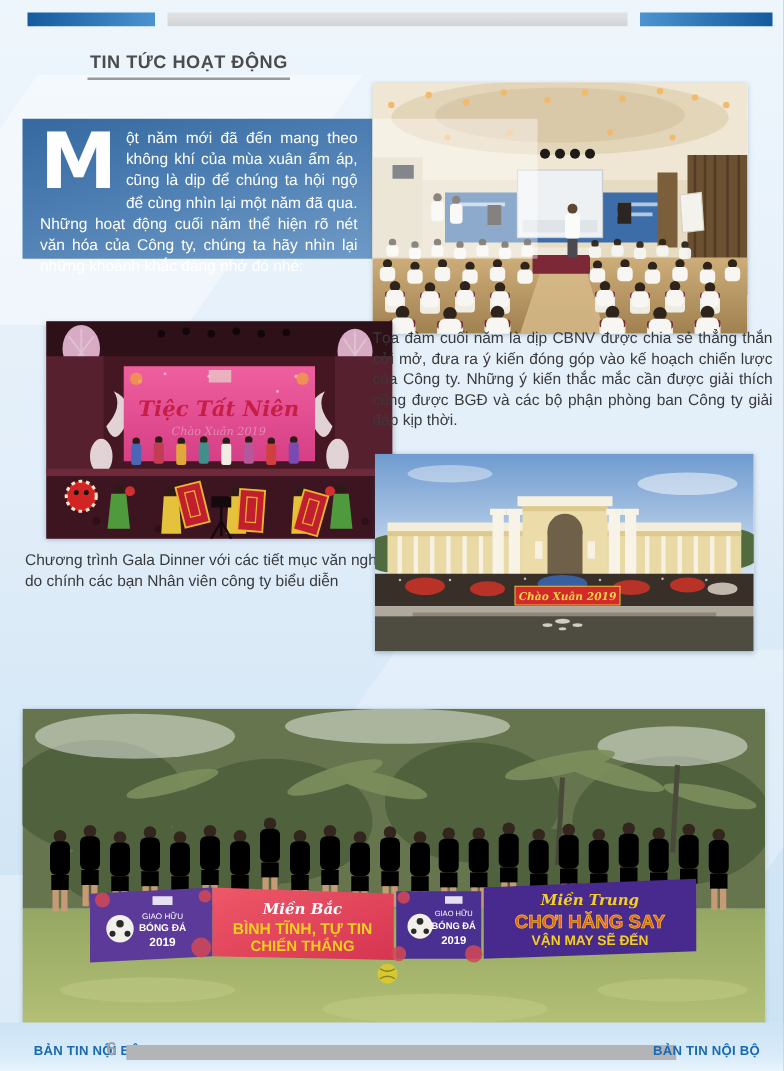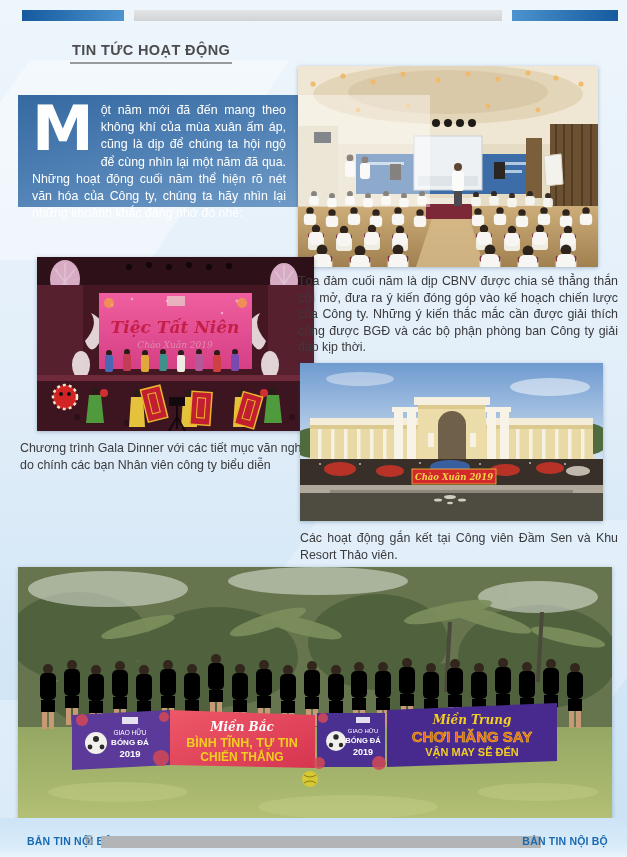--- a/index.html
+++ b/index.html
@@ -354,21 +354,21 @@
           <line x1="140" y1="148" x2="140" y2="172"></line>
           <line x1="140" y1="160" x2="132" y2="174"></line>
           <line x1="140" y1="160" x2="148" y2="174"></line>
         </g>
       <rect x="132" y="140" width="16" height="9" fill="#14090c"></rect>
     </svg>
   </div>
 
   <div class="caption" style="left:20px;top:440px;width:290px;">Chương trình Gala Dinner với các tiết mục văn nghệ do chính các bạn Nhân viên công ty biểu diễn</div>
 
-  <div class="caption just" style="left:298px;top:273px;width:320px;">Tọa đàm cuối năm là dịp CBNV được chia sẻ thẳng thắn cởi mở, đưa ra ý kiến đóng góp vào kế hoạch chiến lược của Công ty. Những ý kiến thắc mắc cần được giải thích cũng được BGĐ và các bộ phận phòng ban Công ty giải đáp kịp thời.</div>
+  <div class="caption just" style="left:298px;top:262px;width:320px;">Tọa đàm cuối năm là dịp CBNV được chia sẻ thẳng thắn cởi mở, đưa ra ý kiến đóng góp vào kế hoạch chiến lược của Công ty. Những ý kiến thắc mắc cần được giải thích cũng được BGĐ và các bộ phận phòng ban Công ty giải đáp kịp thời.</div>
 
   <div class="photo" style="left:300px;top:363px;">
     <svg width="303" height="158" viewBox="0 0 303 158">
       <defs>
         <linearGradient id="skyG" x1="0" y1="0" x2="0" y2="1">
           <stop offset="0" stop-color="#6f9bd0"></stop>
             <stop offset="1" stop-color="#d7e4f2"></stop>
         </linearGradient>
       </defs>
       <rect width="303" height="100" fill="url(#skyG)"></rect>
@@ -443,21 +443,20 @@
       <rect x="0" y="130" width="303" height="28" fill="#4e4b41"></rect>
       <g fill="#e8e4d8" opacity=".85">
         <ellipse cx="150" cy="134" rx="6" ry="2"></ellipse>
           <ellipse cx="138" cy="137" rx="4" ry="1.5"></ellipse>
         <ellipse cx="162" cy="137" rx="4" ry="1.5"></ellipse>
           <ellipse cx="150" cy="140" rx="3" ry="1.2"></ellipse>
       </g>
     </svg>
   </div>
 
-  <div class="caption just" style="left:300px;top:530px;width:318px;">Các hoạt động gắn kết tại Công viên Đầm Sen và Khu Resort Thảo viên.</div>
 
   <div class="photo" style="left:18px;top:567px;">
     <svg width="594" height="261" viewBox="0 0 594 261">
       <defs>
         <linearGradient id="grassG" x1="0" y1="0" x2="0" y2="1">
           <stop offset="0" stop-color="#94a762"></stop>
             <stop offset="1" stop-color="#b6c277"></stop>
         </linearGradient>
         <linearGradient id="redBanG" x1="0" y1="0" x2="1" y2="1">
           <stop offset="0" stop-color="#ee5868"></stop>

